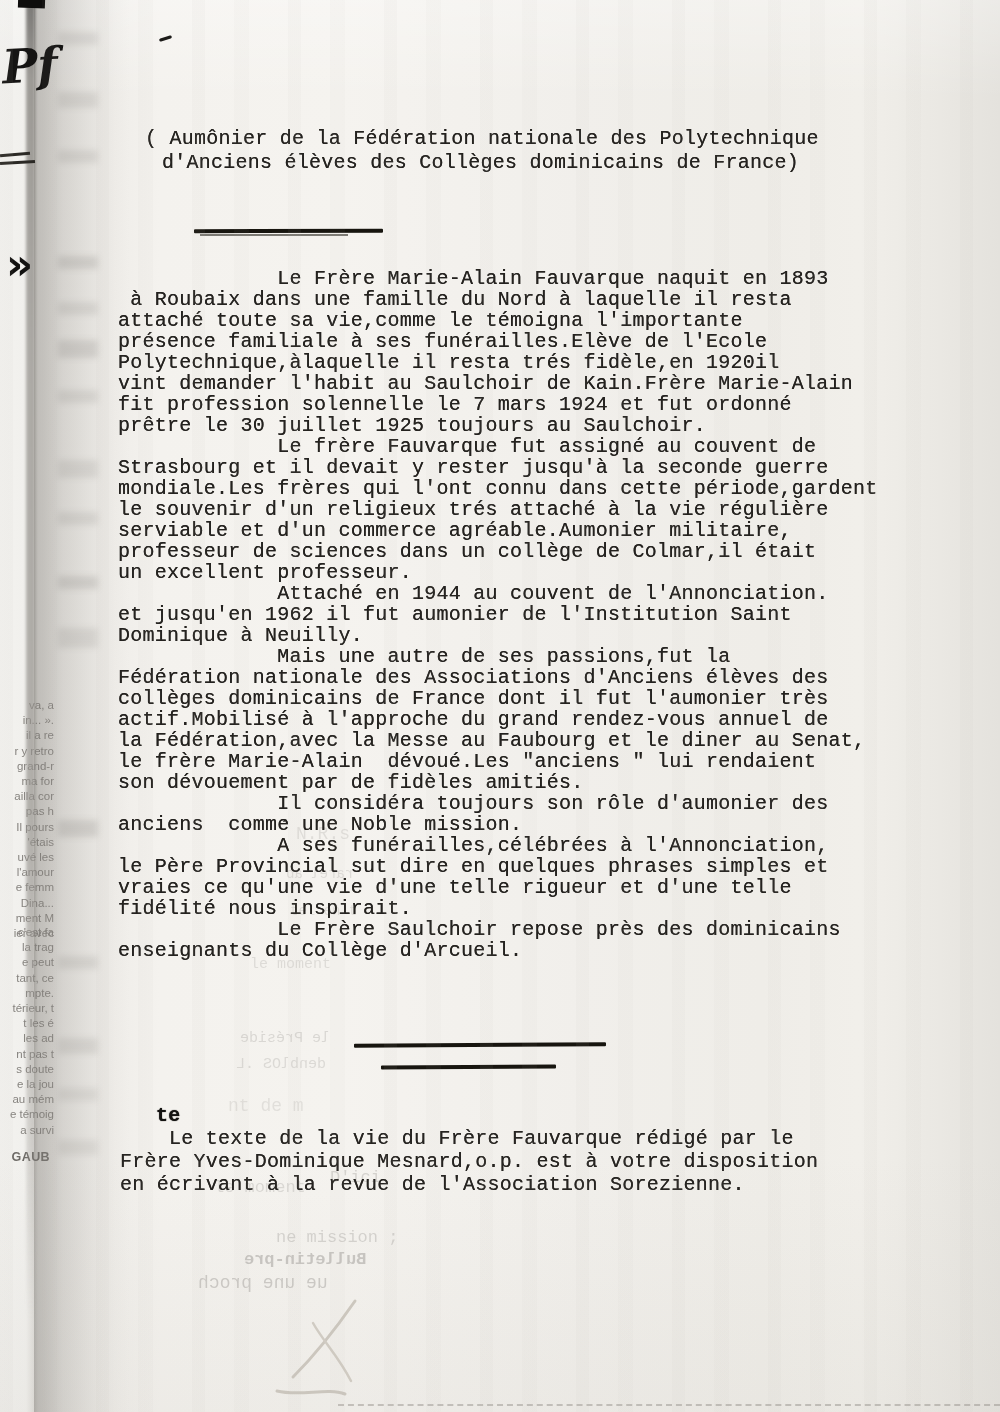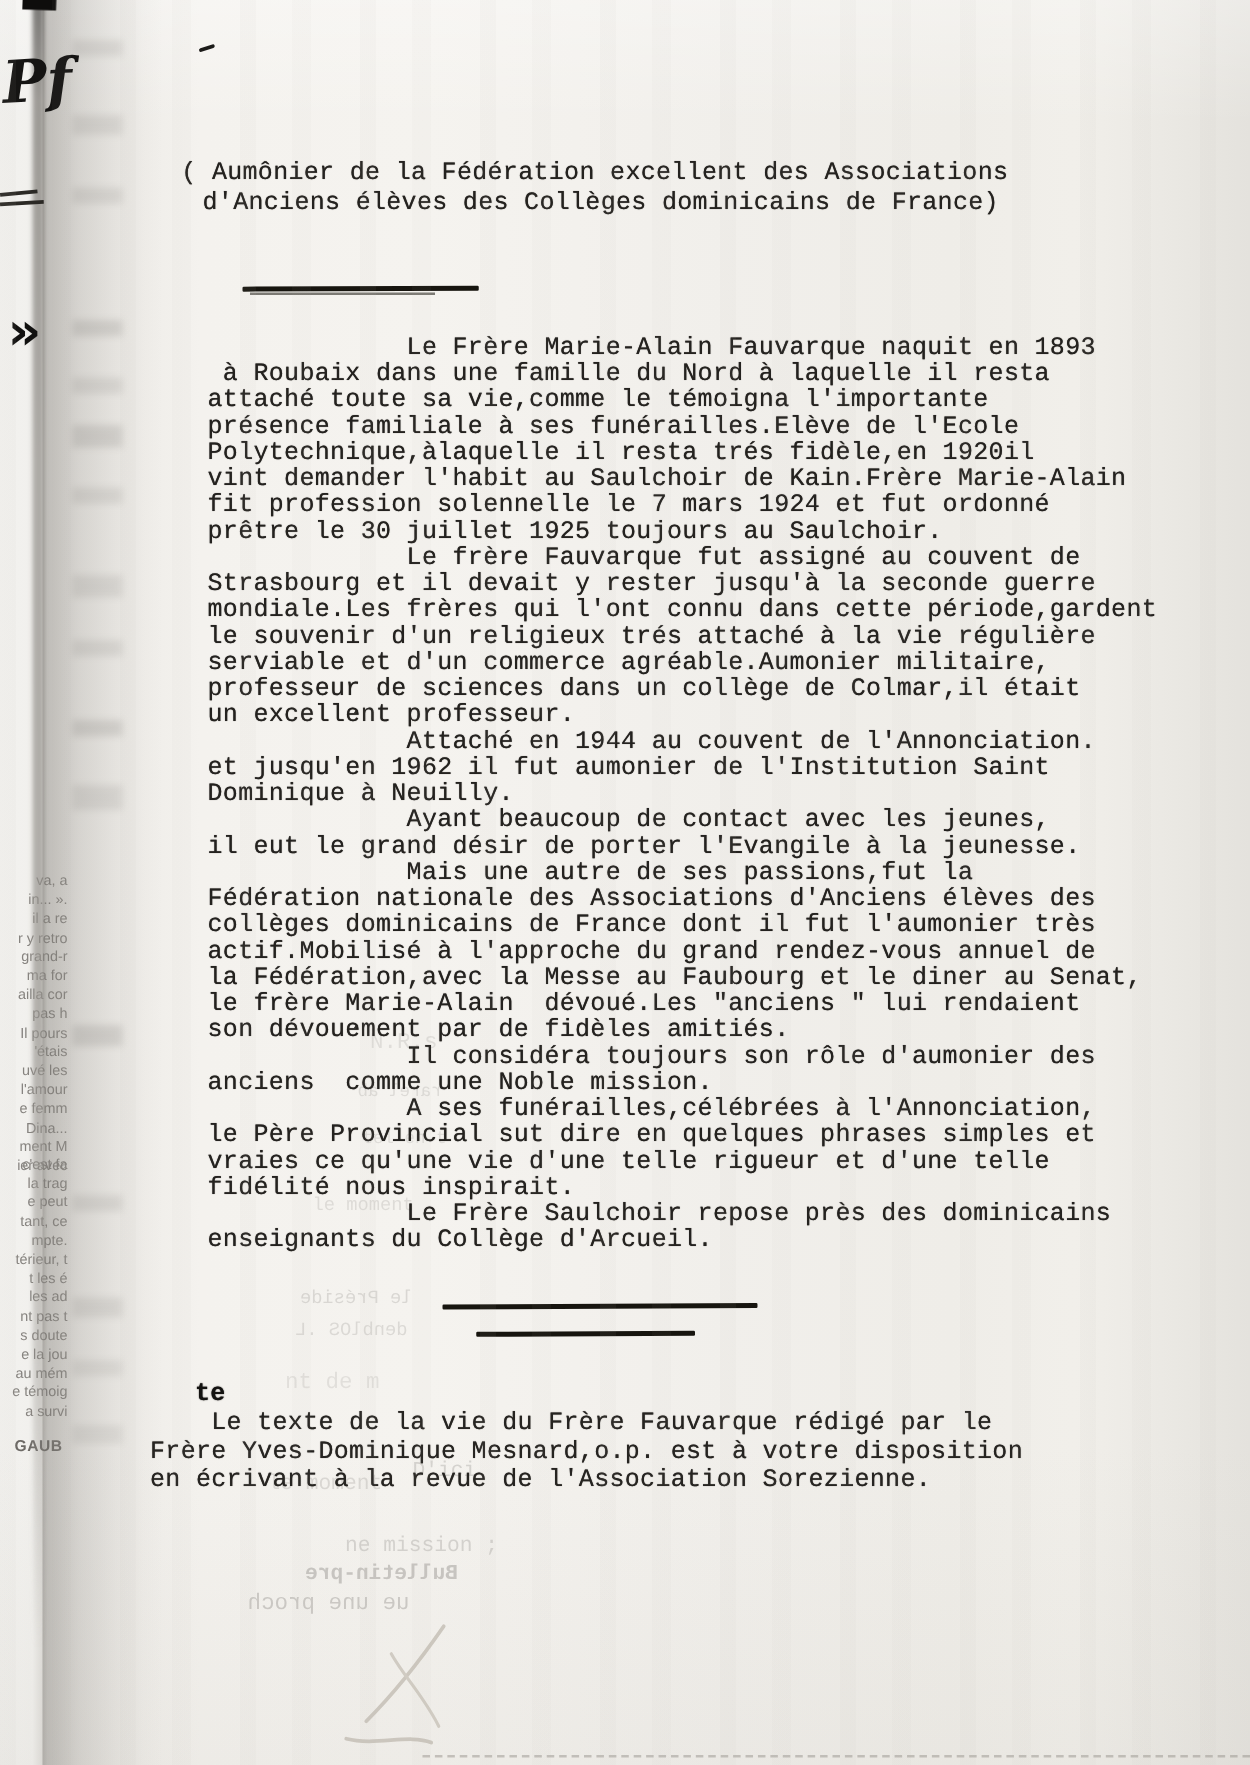--- a/index.html
+++ b/index.html
@@ -20,21 +20,21 @@
   .fold-edge{position:absolute;left:26px;top:0;width:9px;height:1320px;z-index:7;pointer-events:none;
     background:linear-gradient(180deg,#3e3c39,#76736e 6%,#8f8c87 28%,#96938e 62%,rgba(150,147,142,.25) 92%,rgba(150,147,142,0));
     filter:blur(1.6px);opacity:.65;}
   .corner-mark{position:absolute;left:18px;top:-2px;width:27px;height:10px;background:#0e0d0c;filter:blur(.4px);transform:rotate(2deg);z-index:8;}
 
   
   .tw{position:absolute;color:#24221f;font-size:20px;line-height:21px;letter-spacing:.25px;white-space:pre;
       text-shadow:0 0 .6px rgba(36,33,30,.85);z-index:10;}
   .title{font-size:20px;letter-spacing:.3px;}
   .body-col{position:absolute;left:118px;top:268px;z-index:10;}
-  .body-col .para{white-space:pre;font-size:20px;line-height:21px;letter-spacing:.25px;color:#24221f;text-shadow:0 0 .6px rgba(36,33,30,.85);margin-left:48px;}
+  .body-col .para{white-space:pre;font-size:20px;line-height:21px;letter-spacing:.25px;color:#24221f;text-shadow:0 0 .6px rgba(36,33,30,.85);}
   .footer{position:absolute;left:120px;top:1104px;font-size:20px;line-height:23px;letter-spacing:.25px;white-space:pre;color:#262421;text-shadow:0 0 .6px rgba(36,33,30,.85);z-index:10;}
   .overstrike{position:absolute;left:36px;top:0;font-weight:bold;color:#141311;text-shadow:0 0 1px #141311;}
 
   .rule{position:absolute;background:#17150f;z-index:10;border-radius:1px;}
   .rule-thin{position:absolute;background:#17150f;opacity:.55;z-index:10;}
 
   
   .hw-initials{position:absolute;left:2px;top:38px;font-family:"DejaVu Serif",serif;font-style:italic;font-weight:700;font-size:47px;color:#151413;transform:rotate(-3deg);z-index:9;}
   .hw-guillemet{position:absolute;left:6px;top:240px;font-family:"DejaVu Sans",sans-serif;font-weight:700;font-size:42px;color:#121110;z-index:9;}
   .hw-dash{position:absolute;background:#2b2925;z-index:9;}
@@ -114,21 +114,21 @@
     <i style="top:1088px;opacity:.12"></i>
     <i style="top:1140px;height:15px;opacity:.12"></i>
   </div>
 
   <div class="hw-initials">Pf</div>
   <div class="hw-dash" style="left:0;top:153px;width:30px;height:2.5px;transform:rotate(-5deg)"></div>
   <div class="hw-dash" style="left:0;top:161px;width:35px;height:3px;transform:rotate(-3deg)"></div>
   <div class="hw-guillemet">»</div>
   <div class="tick"></div>
 
-  <div class="tw" style="left:145px;top:128px;">( Aumônier de la Fédération excellent des Associations</div>
+  <div class="tw" style="left:145px;top:128px;">( Aumônier de la Fédération nationale des Polytechnique</div>
   <div class="tw" style="left:162px;top:152px;text-align:center;">d'Anciens élèves des Collèges dominicains de France)</div>
 
   <div class="rule" style="left:194px;top:229px;width:189px;height:4px;transform:rotate(-.2deg)"></div>
   <div class="rule-thin" style="left:200px;top:234px;width:148px;height:2px;"></div>
 
   <div class="body-col">
     <div class="para">             Le Frère Marie-Alain Fauvarque naquit en 1893
  à Roubaix dans une famille du Nord à laquelle il resta
 attaché toute sa vie,comme le témoigna l'importante
 présence familiale à ses funérailles.Elève de l'Ecole
@@ -139,22 +139,20 @@
     <div class="para">             Le frère Fauvarque fut assigné au couvent de
 Strasbourg et il devait y rester jusqu'à la seconde guerre
 mondiale.Les frères qui l'ont connu dans cette période,gardent
 le souvenir d'un religieux trés attaché à la vie régulière
 serviable et d'un commerce agréable.Aumonier militaire,
 professeur de sciences dans un collège de Colmar,il était
 un excellent professeur.</div>
     <div class="para">             Attaché en 1944 au couvent de l'Annonciation.
 et jusqu'en 1962 il fut aumonier de l'Institution Saint
 Dominique à Neuilly.</div>
-    <div class="para">             Ayant beaucoup de contact avec les jeunes,
-il eut le grand désir de porter l'Evangile à la jeunesse.</div>
     <div class="para">             Mais une autre de ses passions,fut la
 Fédération nationale des Associations d'Anciens élèves des
 collèges dominicains de France dont il fut l'aumonier très
 actif.Mobilisé à l'approche du grand rendez-vous annuel de
 la Fédération,avec la Messe au Faubourg et le diner au Senat,
 le frère Marie-Alain  dévoué.Les "anciens " lui rendaient
 son dévouement par de fidèles amitiés.</div>
     <div class="para">             Il considéra toujours son rôle d'aumonier des
 anciens  comme une Noble mission.</div>
     <div class="para">             A ses funérailles,célébrées à l'Annonciation,

